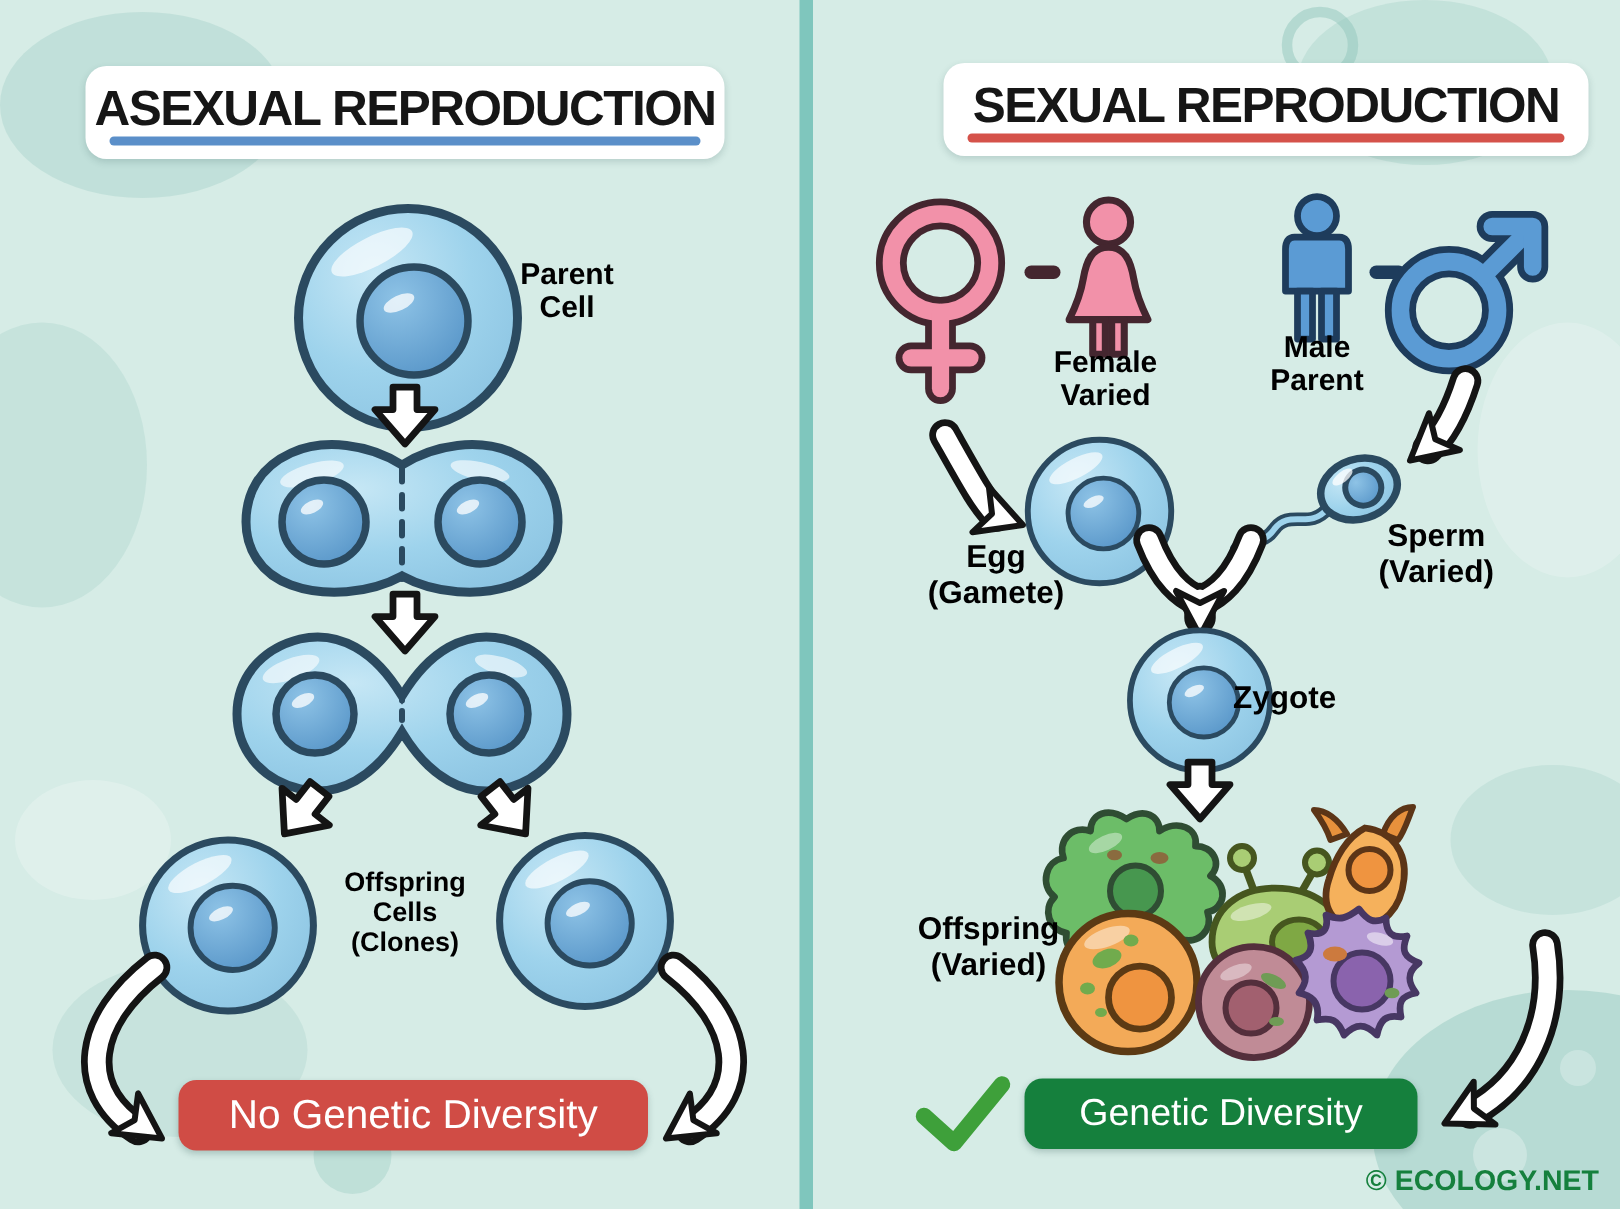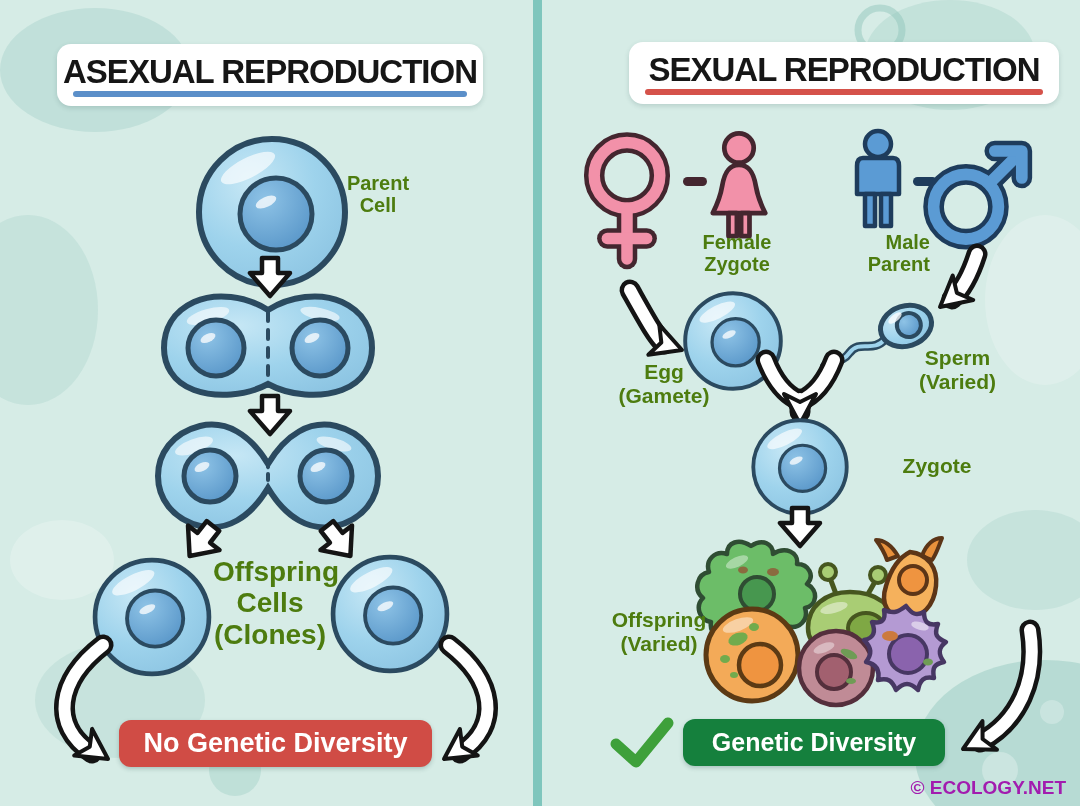--- a/index.html
+++ b/index.html
@@ -19,32 +19,32 @@
   }
   .titletext{
     font-weight:700; font-size:33px; letter-spacing:-1px; color:#161616;
     transform:translateY(-3px); white-space:nowrap;
   }
   .underline{position:absolute; left:16px; right:16px; bottom:9px; height:6px; border-radius:3px;}
   .ul-blue{background:#5b8fc9;}
   .ul-red{background:#d5524a;}
   
   .lbl{
-    position:absolute; font-weight:700; color:#4d7c0f; font-size:20px;
+    position:absolute; font-weight:700; color:#000000; font-size:20px;
     line-height:1.12; text-align:center;
   }
   
   .badge{
     position:absolute; border-radius:12px; display:flex; align-items:center; justify-content:center;
-    color:#ffffff; font-weight:700; box-shadow:0 2px 4px rgba(40,80,75,0.25);
+    color:#ffffff; font-weight:400; box-shadow:0 2px 4px rgba(40,80,75,0.25);
     white-space:nowrap;
   }
   #badge-red{left:119px; top:720px; width:313px; height:47px; background:#d04c45; font-size:27px;}
   #badge-green{left:683px; top:719px; width:262px; height:47px; background:#15803d; font-size:25px;}
-  #credit{position:absolute; right:14px; top:777px; font-weight:700; font-size:19px; color:#a21caf; letter-spacing:0;}
+  #credit{position:absolute; right:14px; top:777px; font-weight:700; font-size:19px; color:#15803d; letter-spacing:0;}
   
   .ck{fill:none; stroke:#141414; stroke-width:21; stroke-linecap:round;}
   .cw{fill:none; stroke:#ffffff; stroke-width:12; stroke-linecap:round;}
 </style>
 </head>
 <body>
 
 <div id="stage">
 
   <svg width="1080" height="806" viewBox="0 0 1080 806">
@@ -281,27 +281,27 @@
     <span class="titletext">ASEXUAL REPRODUCTION</span>
     <div class="underline ul-blue"></div>
   </div>
 
   <div class="titlebox" style="left:600px; top:42px; width:430px; height:62px;margin-left:29px;">
     <span class="titletext">SEXUAL REPRODUCTION</span>
     <div class="underline ul-red"></div>
   </div>
 
   <div class="lbl" style="left:338px; top:172px; width:80px;">Parent Cell</div>
-  <div class="lbl" style="left:213px; top:556px; width:114px; font-size:28px;">Offspring Cells (Clones)</div>
-
-  <div class="lbl" style="left:687px; top:231px; width:100px;">Female Zygote</div>
-  <div class="lbl" style="left:826px; top:231px; width:104px;text-align:right;">Male Parent</div>
+  <div class="lbl" style="left:213px; top:578px; width:114px; font-size:18px;">Offspring Cells (Clones)</div>
+
+  <div class="lbl" style="left:687px; top:231px; width:100px;">Female Varied</div>
+  <div class="lbl" style="left:826px; top:221px; width:104px;">Male Parent</div>
   <div class="lbl" style="left:608px; top:360px; width:112px; font-size:21px;">Egg (Gamete)</div>
   <div class="lbl" style="left:890px; top:346px; width:135px; font-size:21px;">Sperm (Varied)</div>
-  <div class="lbl" style="left:887px; top:454px; width:100px; font-size:21px; text-align:center;">Zygote</div>
+  <div class="lbl" style="left:822px; top:454px; width:100px; font-size:21px; text-align:left;">Zygote</div>
   <div class="lbl" style="left:598px; top:592px; width:122px; font-size:21px;margin-top:16px;">Offspring (Varied)</div>
 
   <div class="badge" id="badge-red">No Genetic Diversity</div>
   <div class="badge" id="badge-green">Genetic Diversity</div>
 
   <div id="credit">© ECOLOGY.NET</div>
 
 </div>
 
 </body></html>

